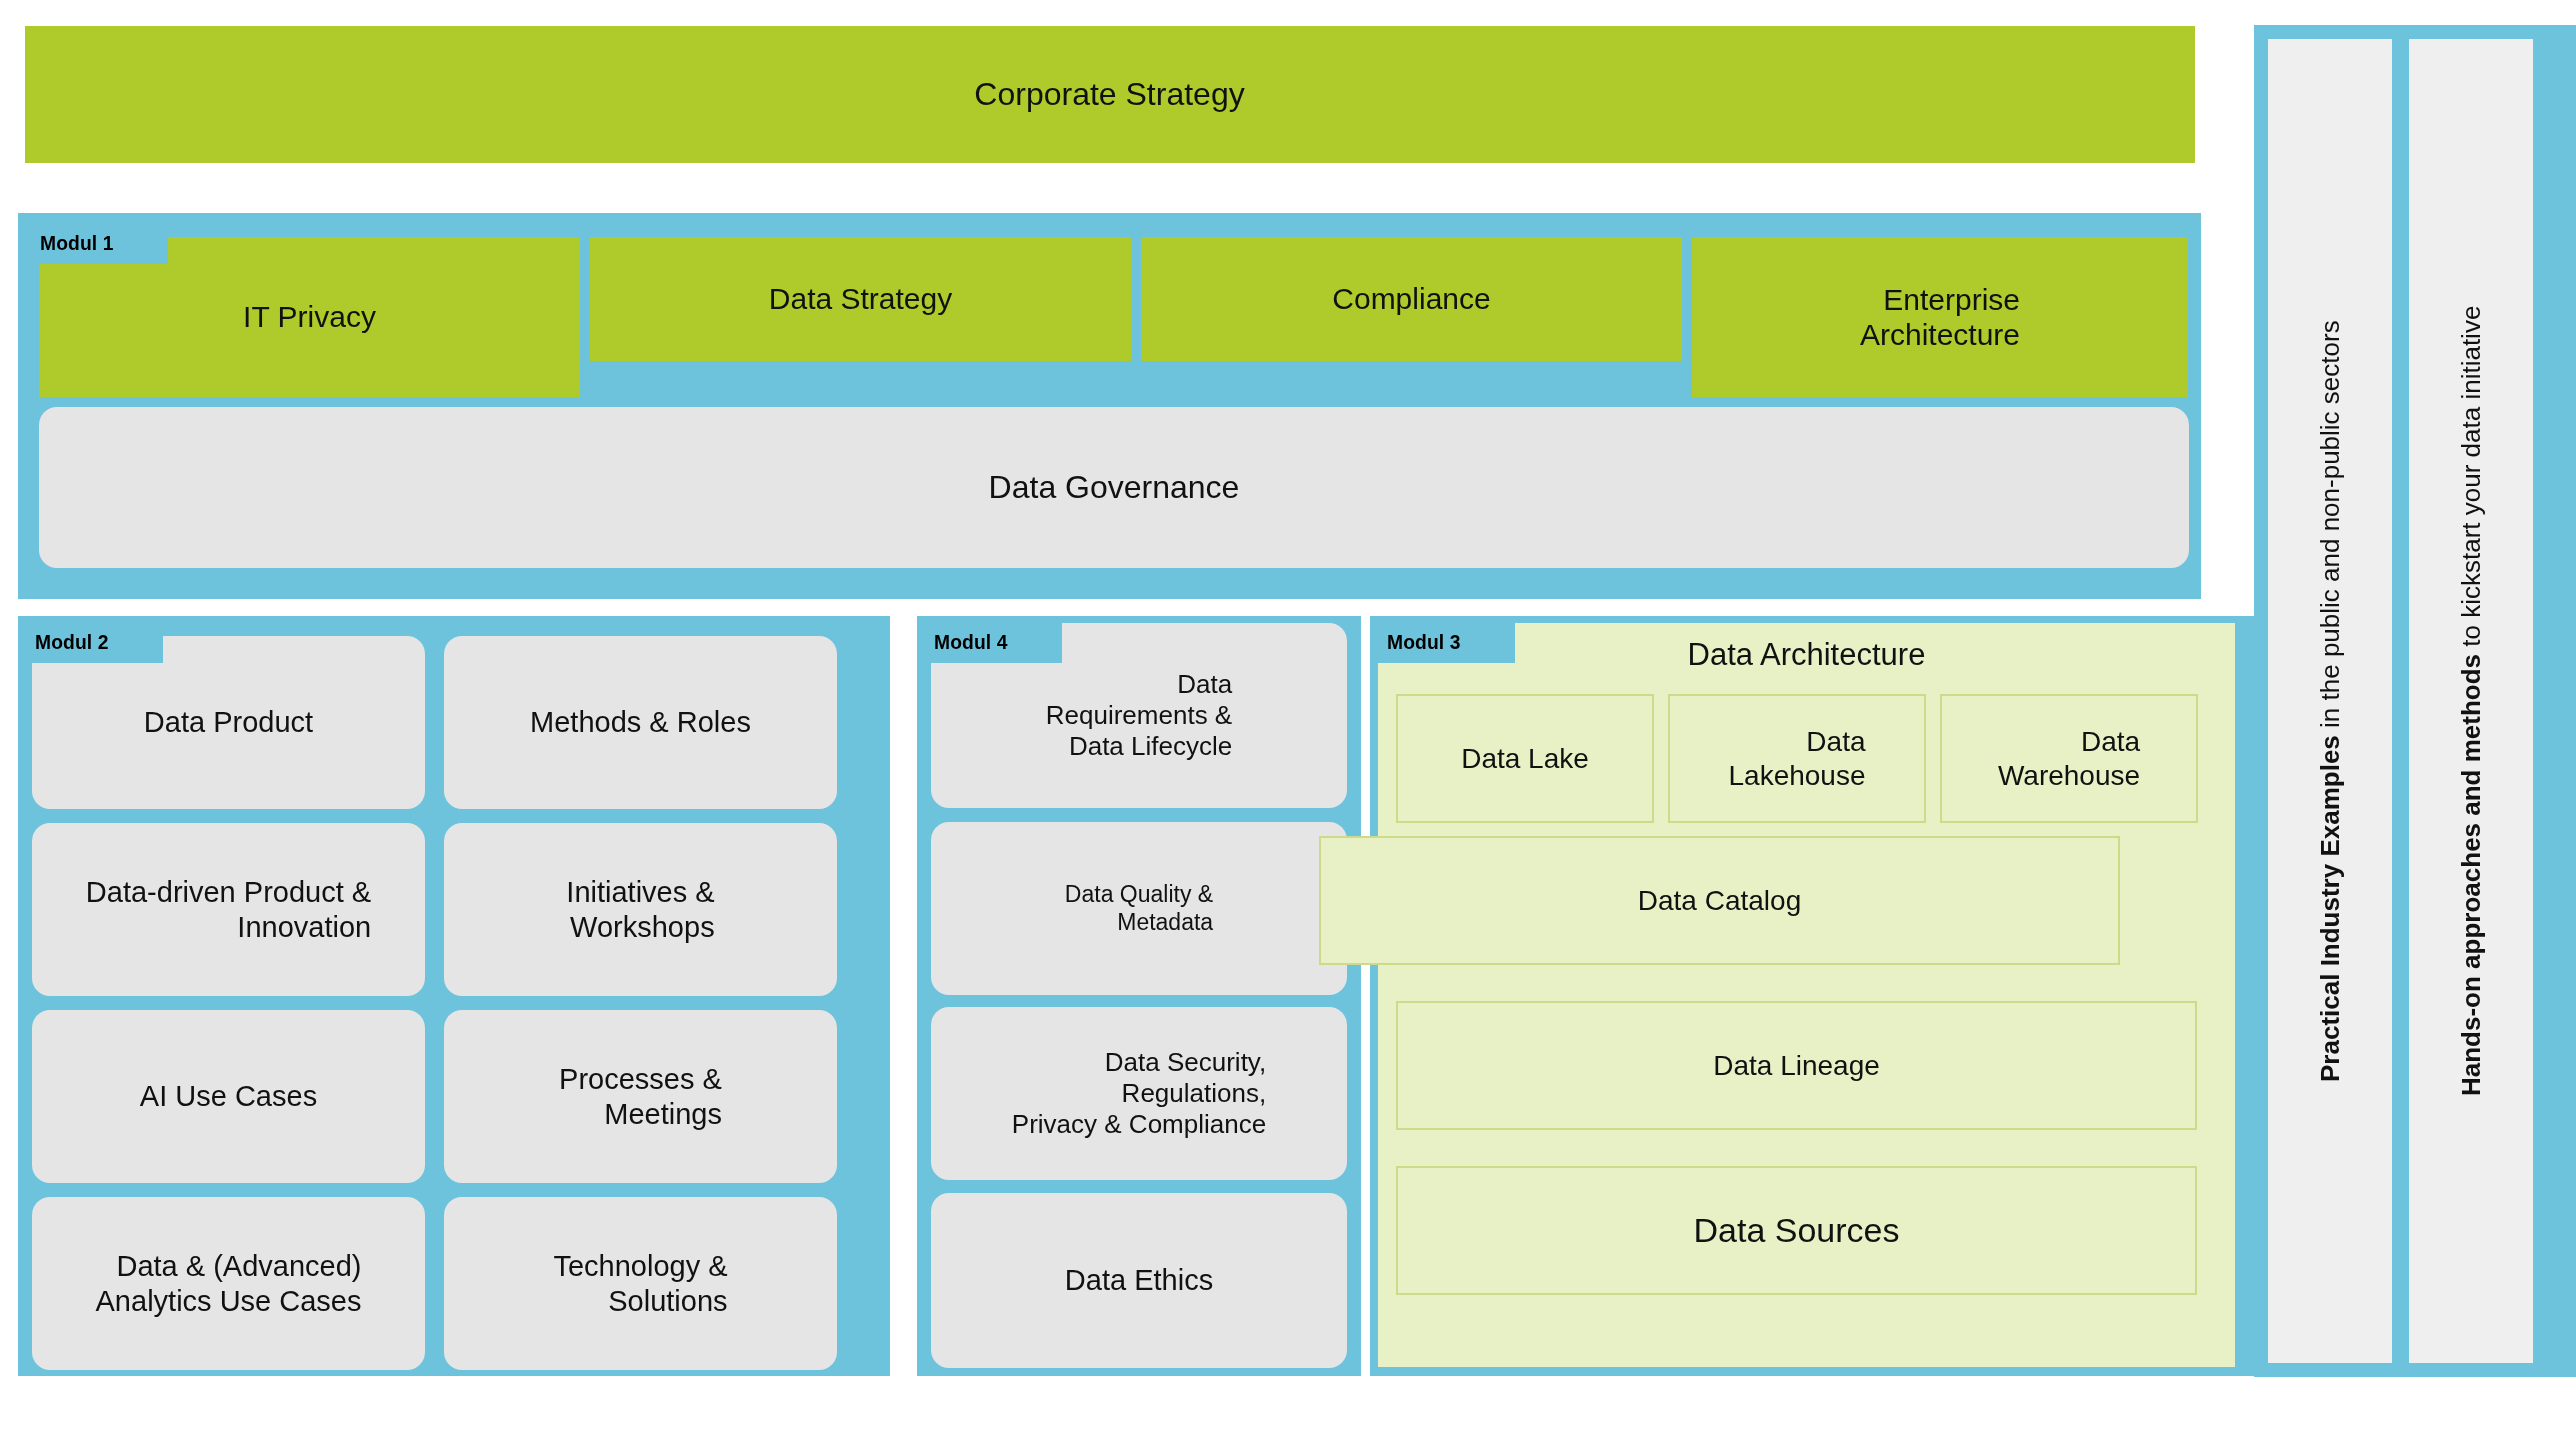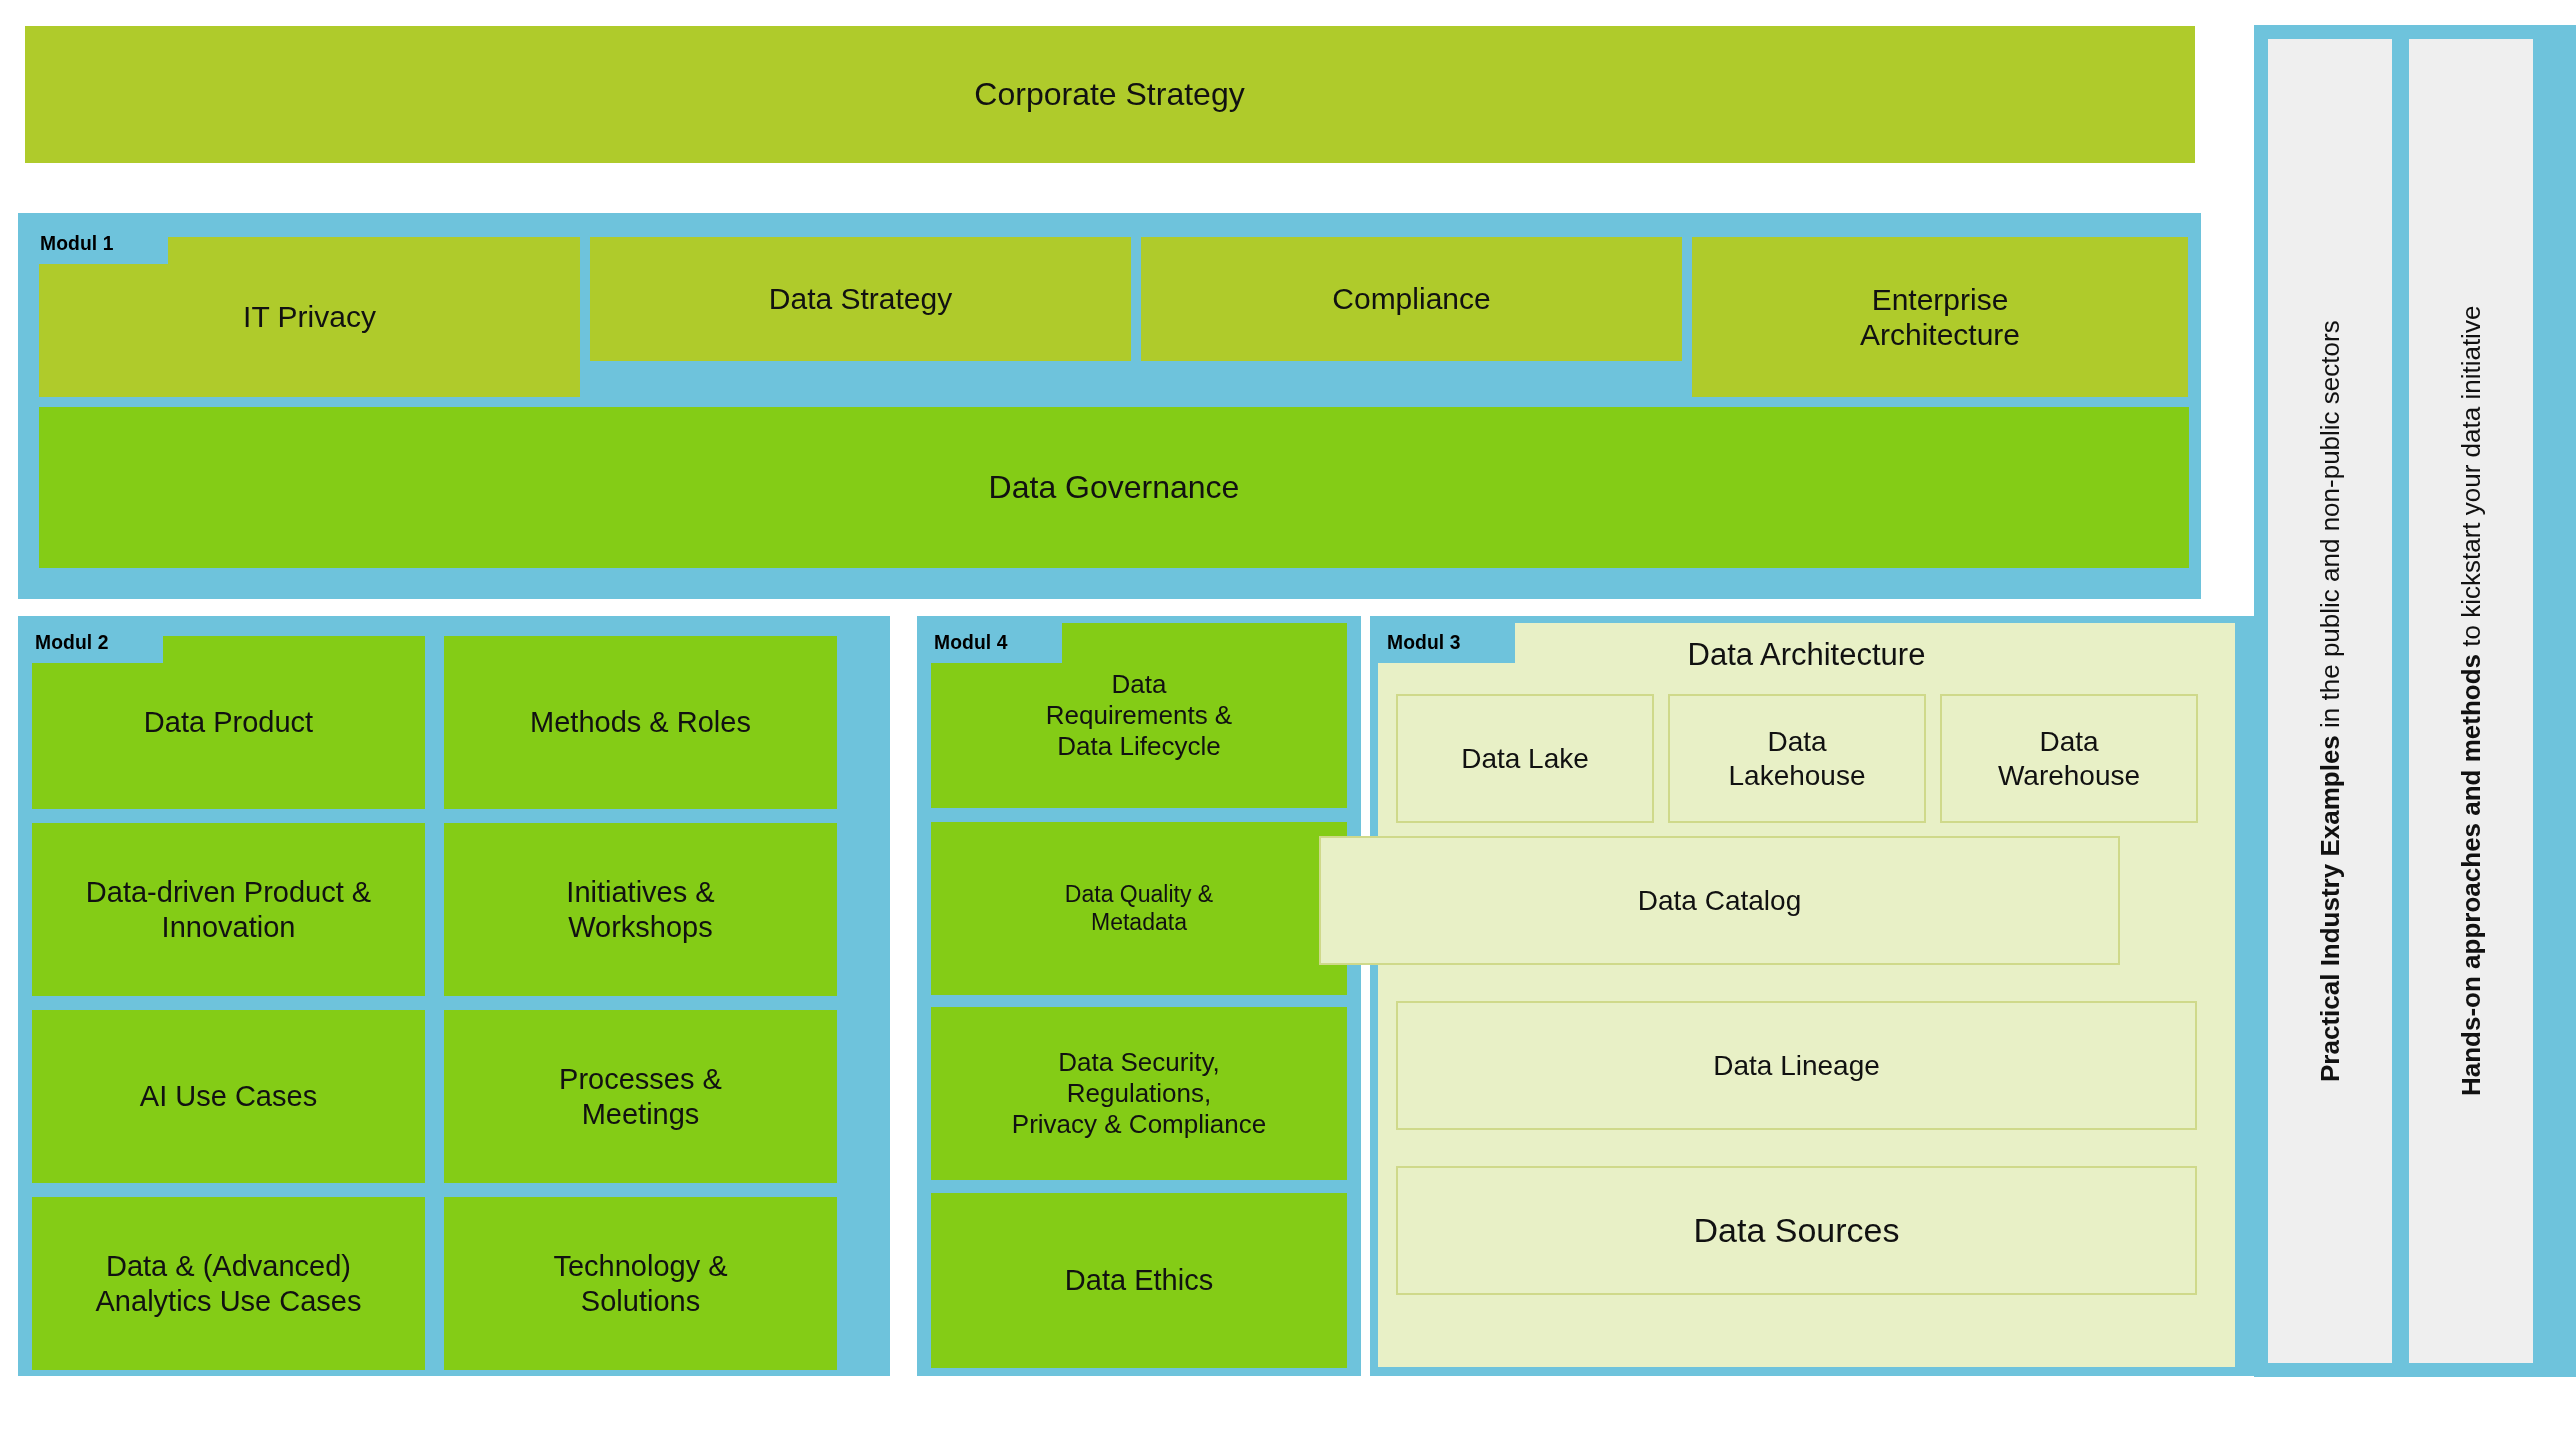--- a/index.html
+++ b/index.html
@@ -8,26 +8,26 @@
     font-family:"Liberation Sans", sans-serif;
     color:#111111;
     overflow:hidden;
   }
   #stage{position:relative;width:2576px;height:1449px;}
 
   
   .box{
     position:absolute;
     display:flex;align-items:center;justify-content:center;
-    text-align:center;
+    text-align:right;
     line-height:1.18;
     box-sizing:border-box;
   }
   .green{background:#AFCB2B;}
-  .lgreen{background:#84cc16;}
+  .lgreen{background:#e5e5e5;border-radius:18px;}
   .vlgreen{background:#E8F0C6;}
   .frame{position:absolute;background:#6EC3DC;box-sizing:border-box;}
   .grayp{position:absolute;background:#EFEFEF;box-sizing:border-box;}
 
   
   .modtag{
     position:absolute;
     background:#6EC3DC;
     color:#000;
     font-weight:bold;

